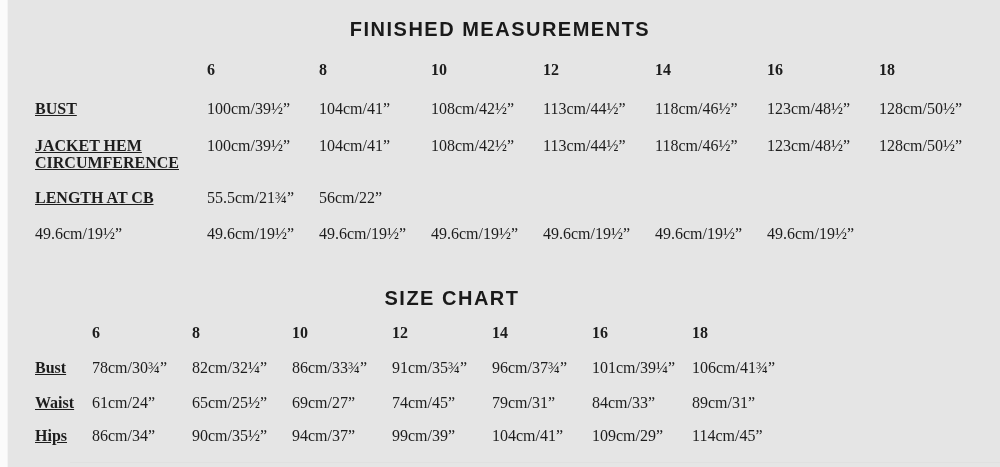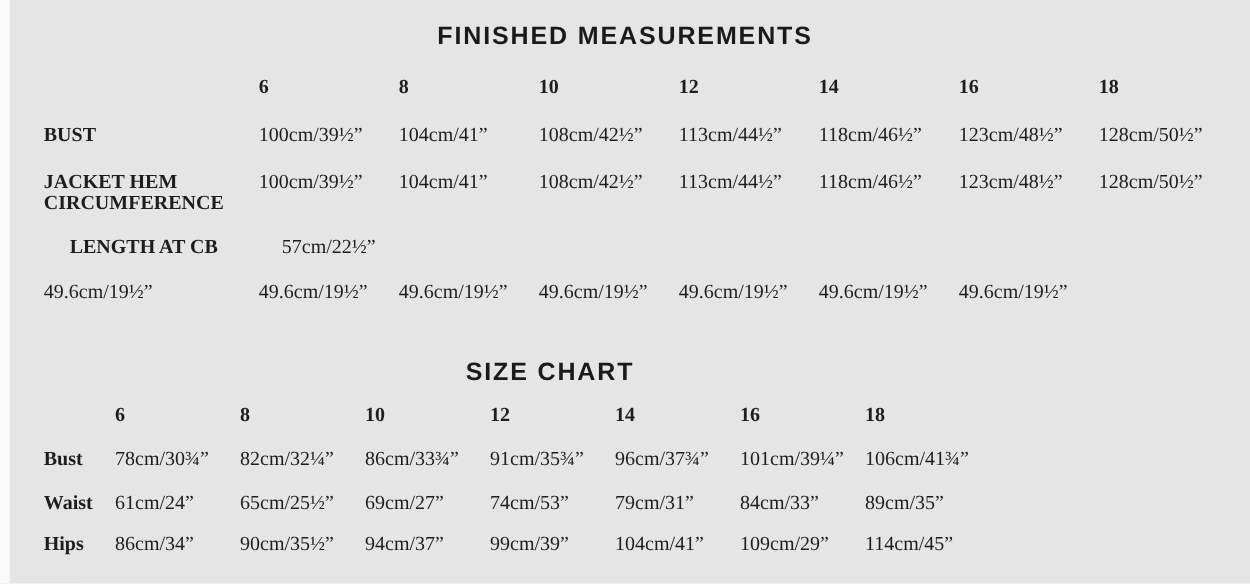--- a/index.html
+++ b/index.html
@@ -36,55 +36,55 @@
     font-family: "Liberation Sans", sans-serif;
     font-weight: bold;
     font-size: 20px;
     line-height: 20px;
     letter-spacing: 1.5px;
     color: #1a1a1a;
     text-align: center;
     white-space: nowrap;
   }
   .fm-title { top: 19px; left: 0; width: 1000px; }
-  .sc-title { top: 288px; left: 0; width: 824px; padding-left: 28px; }
+  .sc-title { top: 288px; left: 12px; width: 824px; padding-left: 28px; }
 
   .table {
     position: absolute;
     left: 35px;
   }
   .fm-table { top: 61px; width: 960px; height: 210px; }
   .sc-table { top: 324px; width: 760px; height: 135px; }
 
   .trow {
     position: absolute;
     left: 0;
     display: grid;
   }
   .fm-table .trow { grid-template-columns: 172px repeat(7, 112px); }
   .sc-table .trow { grid-template-columns: 57px repeat(7, 100px); }
 
   .fm-table .r0 { top: 0; }
   .fm-table .r1 { top: 39px; }
   .fm-table .r2 { top: 76px; }
-  .fm-table .r3 { top: 128px; text-align: center; }
+  .fm-table .r3 { top: 128px; }
   .fm-table .r4 { top: 164px; }
 
   .sc-table .r0 { top: 0; }
   .sc-table .r1 { top: 35px; }
   .sc-table .r2 { top: 70px; }
   .sc-table .r3 { top: 103px; }
 
   .cell {
     font-size: 16px;
     line-height: 17px;
     white-space: normal;
   }
   .cell.head { font-weight: bold; }
-  .cell.label { font-weight: bold; padding-right: 12px; }
+  .cell.label { font-weight: bold; padding-right: 12px; text-decoration: underline; }
   .cell.val { white-space: nowrap; }
 </style>
 </head>
 <body>
 
 <div class="page">
   <div class="edge-strip"></div>
 
   <h1 class="title fm-title">FINISHED MEASUREMENTS</h1>
 
@@ -114,21 +114,22 @@
         <div class="cell val">100cm/39½”</div>
         <div class="cell val">104cm/41”</div>
         <div class="cell val">108cm/42½”</div>
         <div class="cell val">113cm/44½”</div>
         <div class="cell val">118cm/46½”</div>
         <div class="cell val">123cm/48½”</div>
         <div class="cell val">128cm/50½”</div>
       </div>
       <div class="trow r3">
         <div class="cell label">LENGTH AT CB</div>
-        <div class="cell val">57cm/22½”</div>
+        <div class="cell val">55.5cm/21¾”</div>
+        <div class="cell val">56cm/22”</div>
       </div>
       <div class="trow r4">
         <div class="cell val">49.6cm/19½”</div>
         <div class="cell val">49.6cm/19½”</div>
         <div class="cell val">49.6cm/19½”</div>
         <div class="cell val">49.6cm/19½”</div>
         <div class="cell val">49.6cm/19½”</div>
         <div class="cell val">49.6cm/19½”</div>
         <div class="cell val">49.6cm/19½”</div>
       </div>
@@ -155,24 +156,24 @@
         <div class="cell val">91cm/35¾”</div>
         <div class="cell val">96cm/37¾”</div>
         <div class="cell val">101cm/39¼”</div>
         <div class="cell val">106cm/41¾”</div>
       </div>
       <div class="trow r2">
         <div class="cell label">Waist</div>
         <div class="cell val">61cm/24”</div>
         <div class="cell val">65cm/25½”</div>
         <div class="cell val">69cm/27”</div>
-        <div class="cell val">74cm/53”</div>
+        <div class="cell val">74cm/45”</div>
         <div class="cell val">79cm/31”</div>
         <div class="cell val">84cm/33”</div>
-        <div class="cell val">89cm/35”</div>
+        <div class="cell val">89cm/31”</div>
       </div>
       <div class="trow r3">
         <div class="cell label">Hips</div>
         <div class="cell val">86cm/34”</div>
         <div class="cell val">90cm/35½”</div>
         <div class="cell val">94cm/37”</div>
         <div class="cell val">99cm/39”</div>
         <div class="cell val">104cm/41”</div>
         <div class="cell val">109cm/29”</div>
         <div class="cell val">114cm/45”</div>

